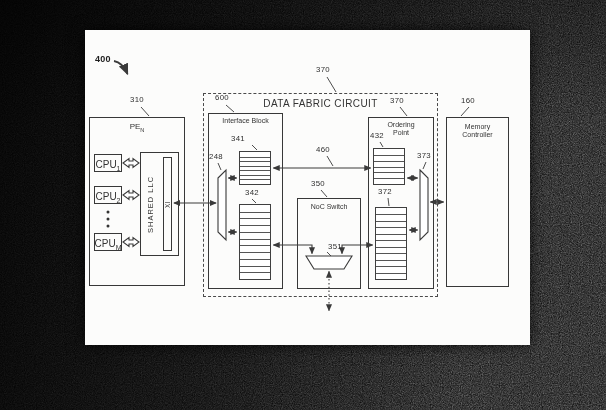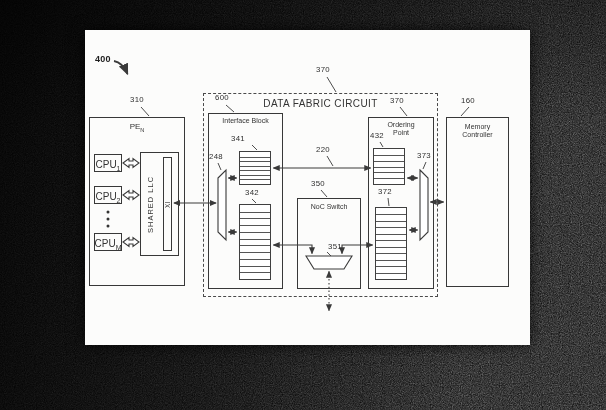--- a/index.html
+++ b/index.html
@@ -163,21 +163,21 @@
 
   <div class="ref figref" style="left:95px;top:54px">400</div>
   <div class="ref" style="left:130px;top:95px">310</div>
   <div class="ref" style="left:316px;top:65px">370</div>
   <div class="ref" style="left:215px;top:93px">600</div>
   <div class="ref" style="left:231px;top:134px">341</div>
   <div class="ref" style="left:245px;top:188px">342</div>
   <div class="ref" style="left:209px;top:152px">248</div>
   <div class="ref" style="left:311px;top:179px">350</div>
   <div class="ref" style="left:328px;top:242px">351</div>
-  <div class="ref" style="left:316px;top:145px">220</div>
+  <div class="ref" style="left:316px;top:145px">460</div>
   <div class="ref" style="left:390px;top:96px">370</div>
   <div class="ref" style="left:370px;top:131px">432</div>
   <div class="ref" style="left:378px;top:187px">372</div>
   <div class="ref" style="left:417px;top:151px">373</div>
   <div class="ref" style="left:461px;top:96px">160</div>
 
   <div class="lbl ctr" style="left:89px;top:122px;width:96px;font-size:8px">
     <span>PE</span><sub>N</sub>
   </div>
   <div class="lbl ctr" style="left:94px;top:159px;width:28px">

